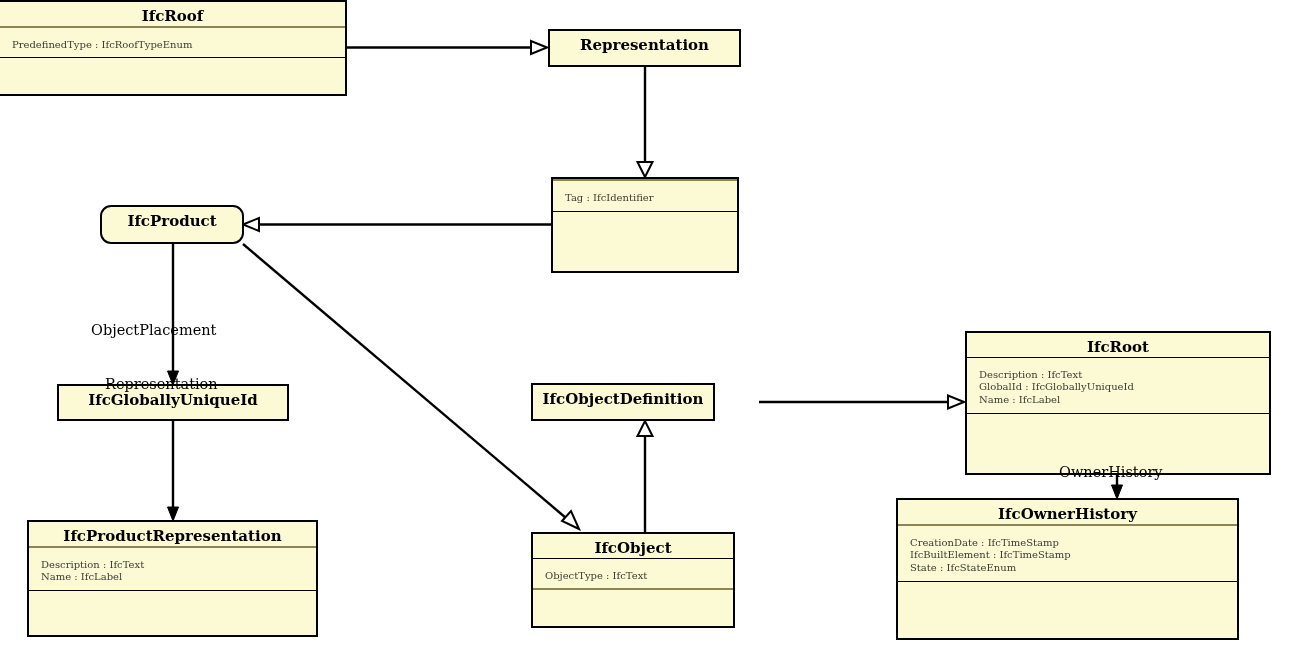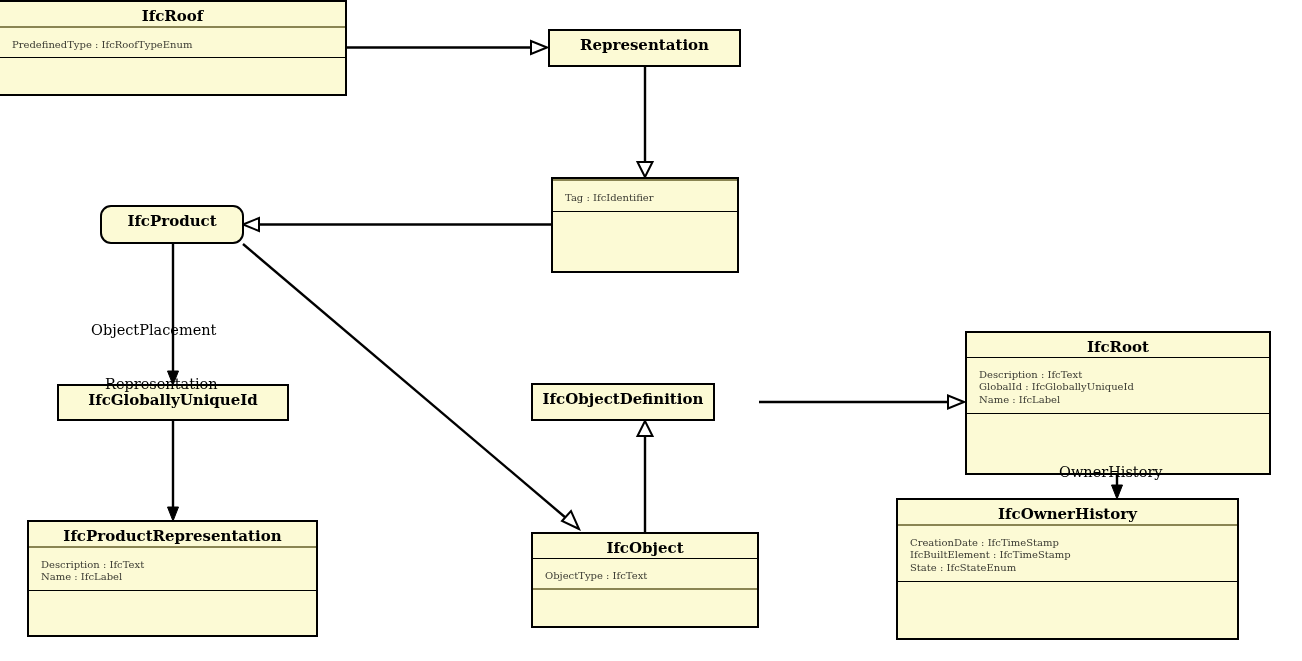--- a/index.html
+++ b/index.html
@@ -177,21 +177,21 @@
       <div class="attr">Name : IfcLabel</div>
     </div>
     <div class="uml-sep thin"></div>
     <div class="uml-ops"></div>
   </div>
 
   <div class="uml-class" style="left:531px; top:383px; width:184px; height:38px;">
     <div class="uml-title">IfcObjectDefinition</div>
   </div>
 
-  <div class="uml-class" style="left:531px; top:532px; width:228px; height:96px;">
+  <div class="uml-class" style="left:531px; top:532px; width:204px; height:96px;">
     <div class="uml-title">IfcObject</div>
     <div class="uml-sep thin"></div>
     <div class="uml-attrs">
       <div class="attr">ObjectType : IfcText</div>
     </div>
     <div class="uml-sep"></div>
     <div class="uml-ops"></div>
   </div>
 
   <div class="uml-class" style="left:965px; top:331px; width:306px; height:144px;">

